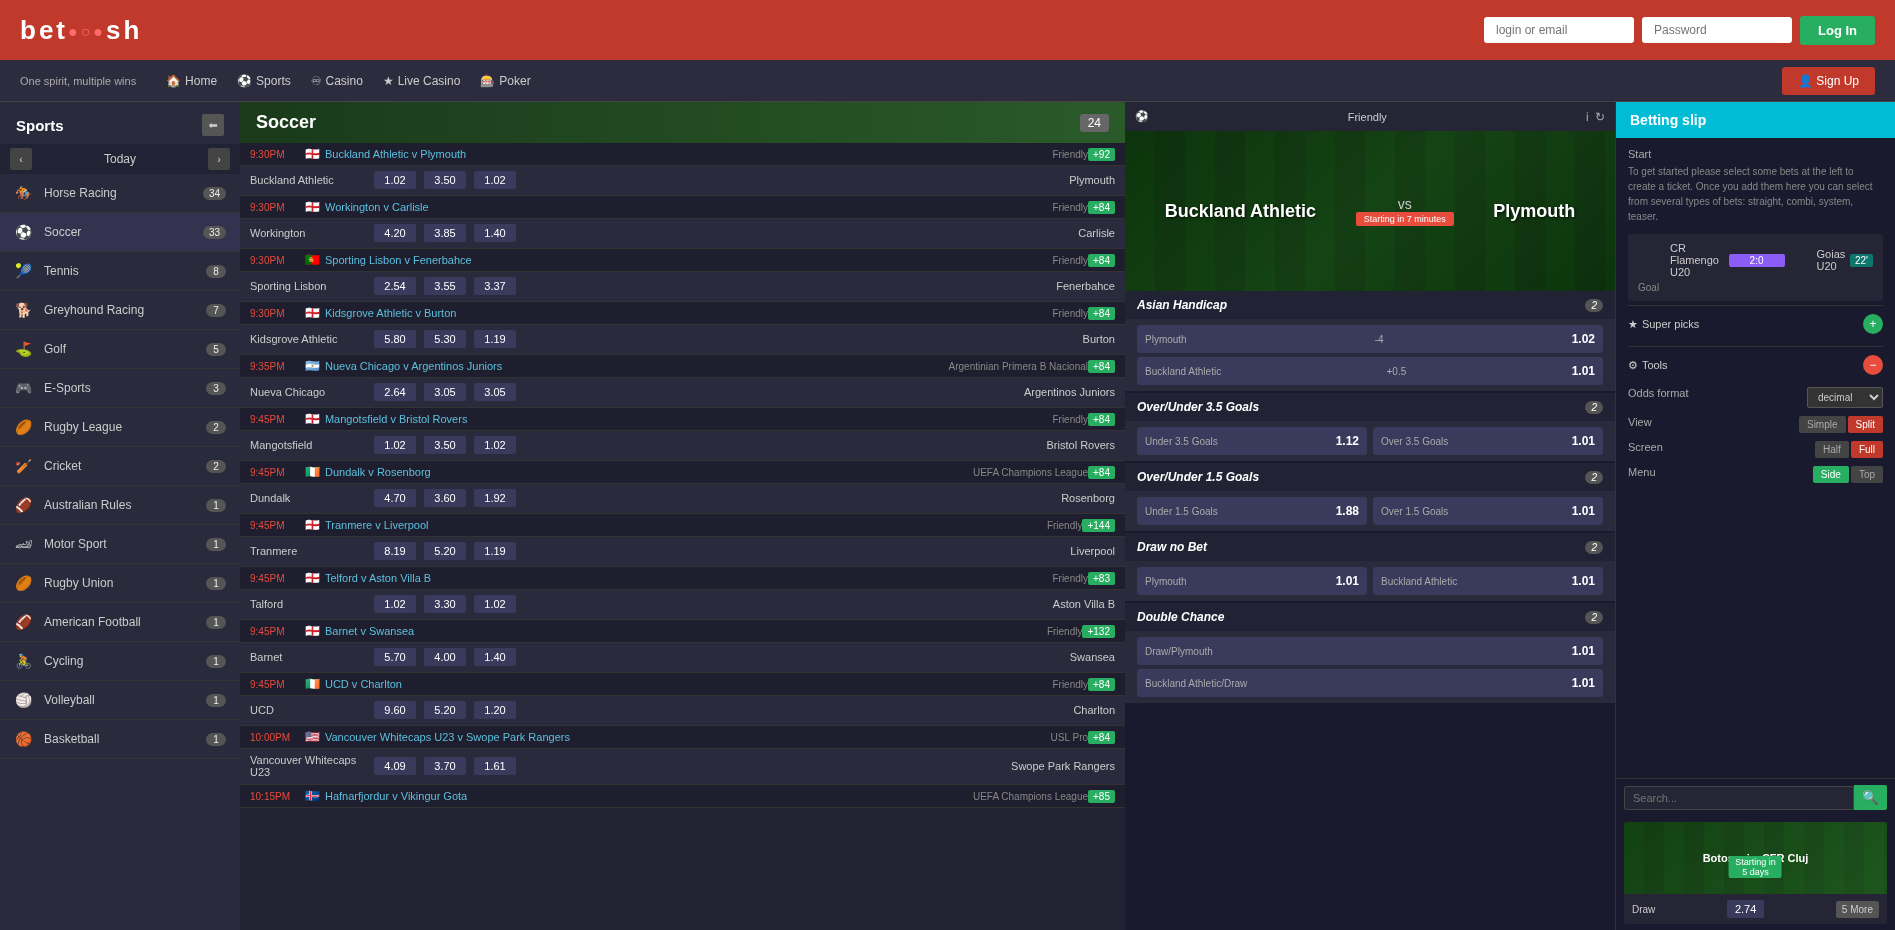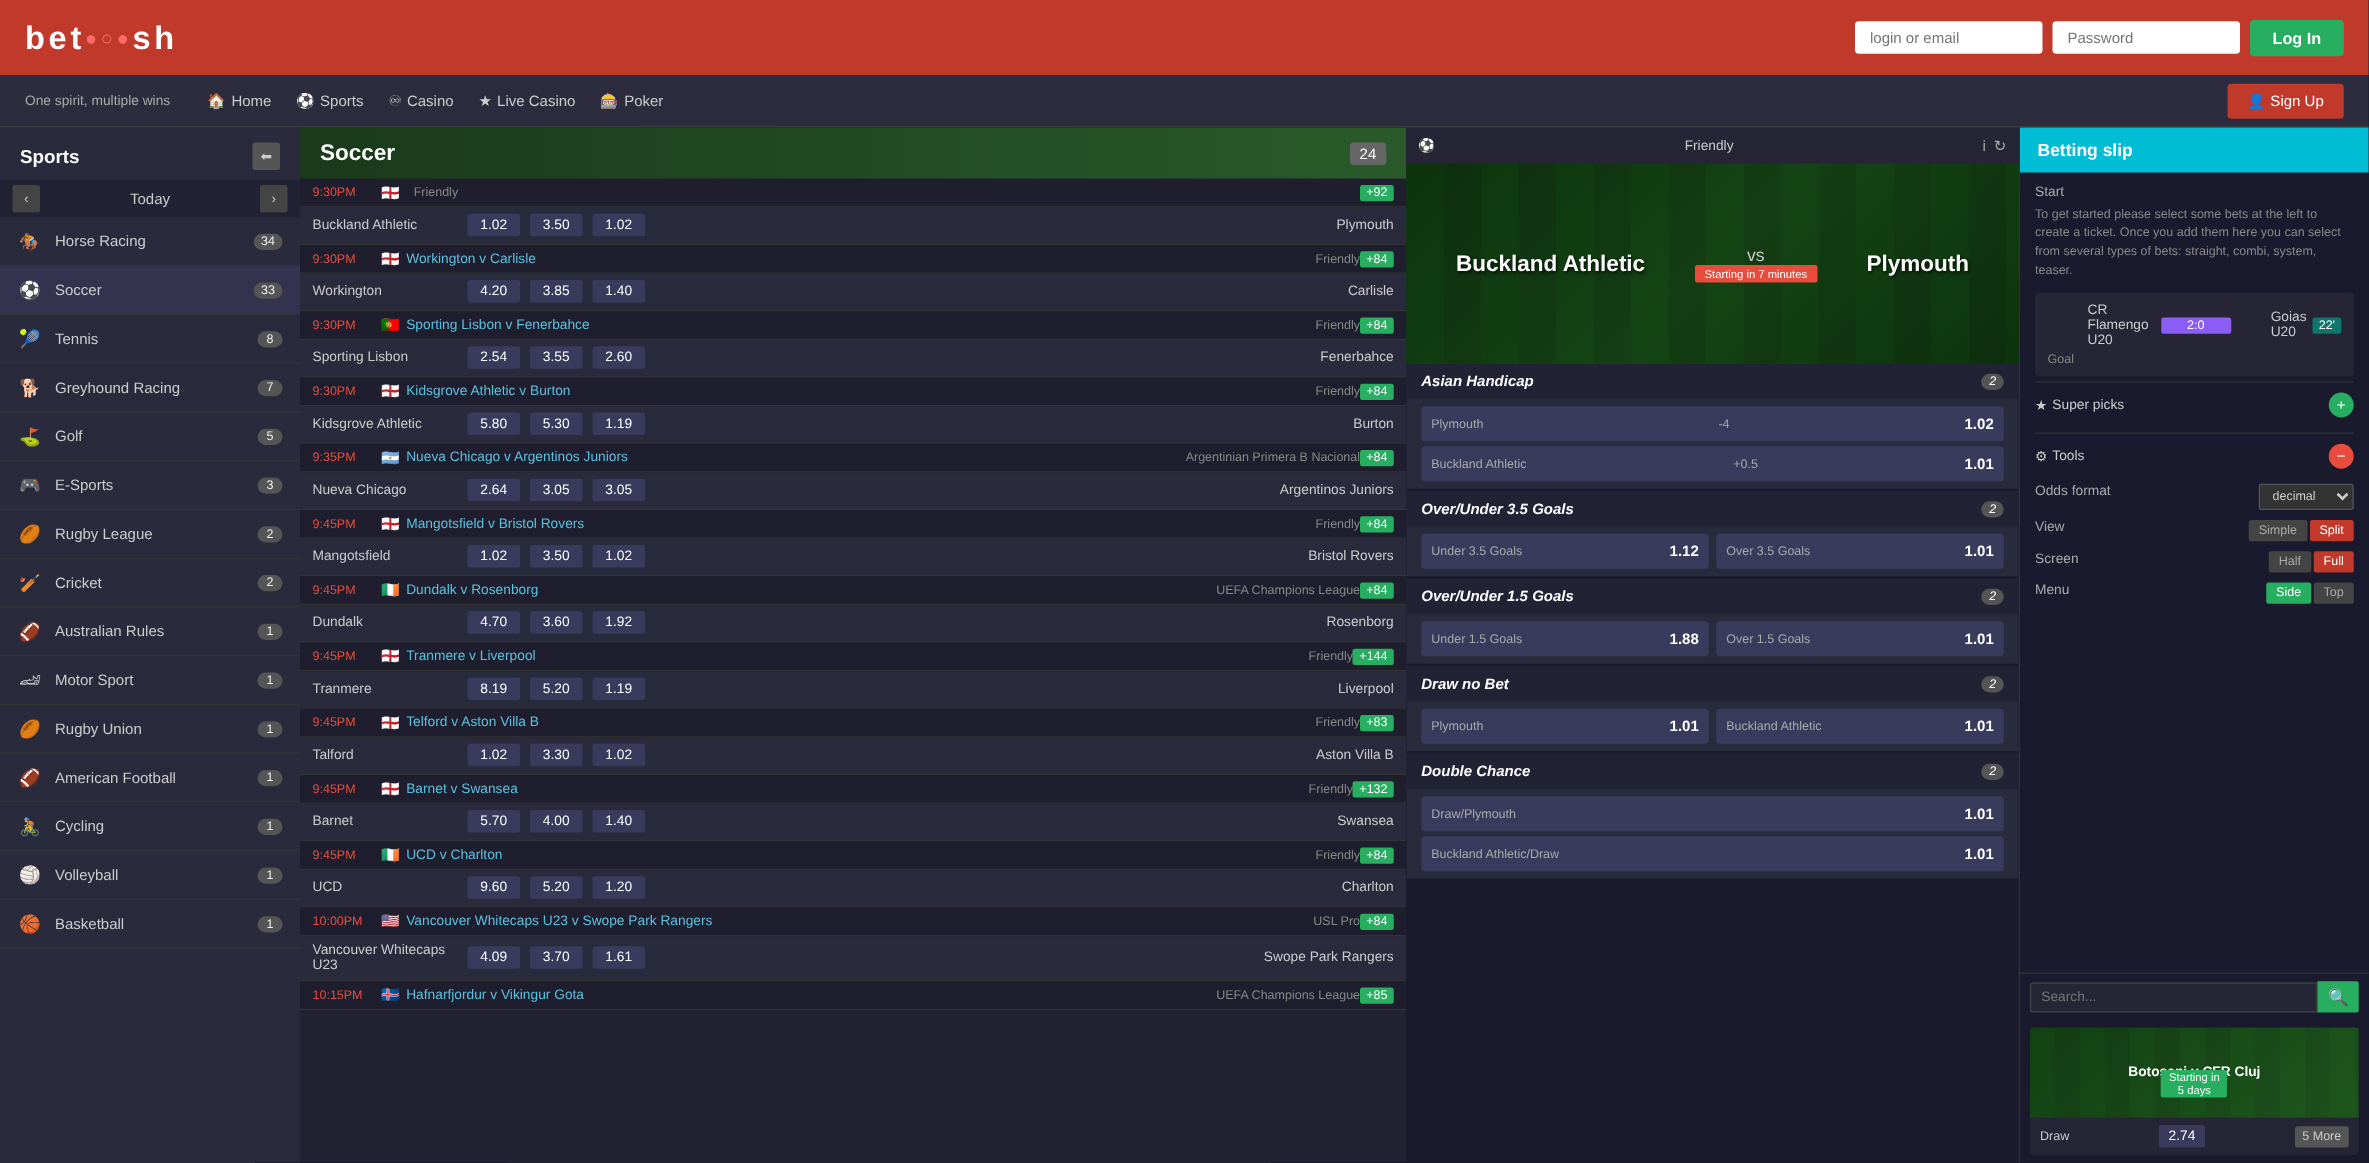--- a/index.html
+++ b/index.html
@@ -226,20 +226,21 @@
 
   <div class="center">
     <div class="soccer-header">
       <span class="soccer-title">Soccer</span>
       <span class="soccer-count">24</span>
     </div>
 
     <div class="match-row-header">
       <span class="match-time">9:30PM</span>
       <span class="match-flag">🏴󠁧󠁢󠁥󠁮󠁧󠁿</span>
+      <span class="match-name">Buckland Athletic v Plymouth</span>
       <span class="match-type">Friendly</span>
       <span class="match-more">+92</span>
     </div>
     <div class="odds-row">
       <span class="odds-team1">Buckland Athletic</span>
       <span class="odds-val">1.02</span>
       <span class="odds-val">3.50</span>
       <span class="odds-val">1.02</span>
       <span class="odds-team2">Plymouth</span>
     </div>
@@ -263,21 +264,21 @@
       <span class="match-time">9:30PM</span>
       <span class="match-flag">🇵🇹</span>
       <span class="match-name">Sporting Lisbon v Fenerbahce</span>
       <span class="match-type">Friendly</span>
       <span class="match-more">+84</span>
     </div>
     <div class="odds-row">
       <span class="odds-team1">Sporting Lisbon</span>
       <span class="odds-val">2.54</span>
       <span class="odds-val">3.55</span>
-      <span class="odds-val">2.60</span>
+      <span class="odds-val">3.37</span>
       <span class="odds-team2">Fenerbahce</span>
     </div>
 
     <div class="match-row-header">
       <span class="match-time">9:30PM</span>
       <span class="match-flag">🏴󠁧󠁢󠁥󠁮󠁧󠁿</span>
       <span class="match-name">Kidsgrove Athletic v Burton</span>
       <span class="match-type">Friendly</span>
       <span class="match-more">+84</span>
     </div>

